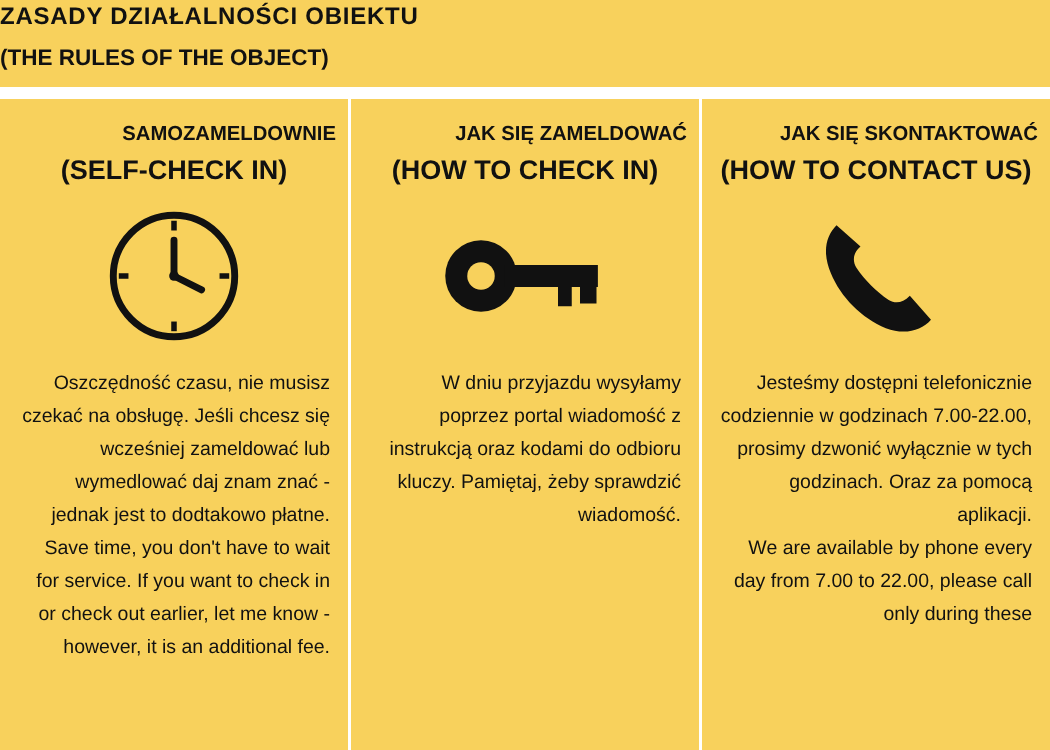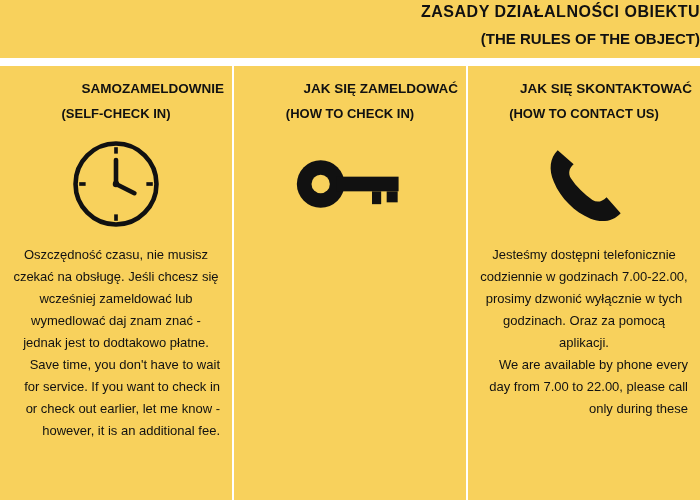--- a/index.html
+++ b/index.html
@@ -18,21 +18,21 @@
     width: 700px;
     height: 500px;
     background: #ffffff;
   }
   
   .header {
     background: #f8d15c;
     width: 700px;
     padding-top: 0px;
     padding-bottom: 8px;
-    text-align: right;
+    text-align: left;
     box-sizing: border-box;
   }
   .header-line1 {
     font-size: 16px;
     font-weight: bold;
     color: #111111;
     letter-spacing: 0.5px;
     line-height: 20px;
     padding-top: 2px;
   }
@@ -70,21 +70,21 @@
   }
   .col-title {
     font-size: 13.5px;
     font-weight: bold;
     color: #111111;
     line-height: 17px;
     margin-top: 4px;
     text-align: right;
   }
   .col-subtitle {
-    font-size: 13px;
+    font-size: 18px;
     font-weight: bold;
     color: #111111;
     line-height: 17px;
     margin-top: 8px;
   }
   .icon-wrap {
     height: 112px;
     display: flex;
     align-items: center;
     justify-content: center;
@@ -92,20 +92,21 @@
   }
   .body-text {
     font-size: 13px;
     color: #111111;
     line-height: 22px;
     margin: 0;
     padding: 0 4px;
   }
   .body-text.pl {
     margin-top: 4px;
+    text-align: right;
   }
   .body-text.en {
     margin-top: 0px;
     text-align: right;
   }
 </style>
 </head>
 <body>
 
 <div class="page">
@@ -145,20 +146,21 @@
       <div class="col-subtitle">(HOW TO CHECK IN)</div>
       <div class="icon-wrap">
         <svg width="110" height="66" viewBox="0 0 120 60" aria-hidden="true">
           <circle cx="28" cy="30" r="26" fill="#111111"></circle>
           <circle cx="28" cy="30" r="10" fill="#f8d15c"></circle>
           <rect x="45" y="22" width="68" height="16" fill="#111111"></rect>
           <polygon points="84,38 94,38 94,52 84,52" fill="#111111"></polygon>
           <polygon points="100,38 112,38 112,50 100,50" fill="#111111"></polygon>
         </svg>
       </div>
+      <p class="body-text pl">W dniu przyjazdu wysyłamy poprzez portal wiadomość z instrukcją oraz kodami do odbioru kluczy. Pamiętaj, żeby sprawdzić wiadomość.</p>
     </div>
 
     <div class="col-sep"></div>
 
     <div class="col">
       <div class="col-title">JAK SIĘ SKONTAKTOWAĆ</div>
       <div class="col-subtitle">(HOW TO CONTACT US)</div>
       <div class="icon-wrap">
         <svg width="94" height="94" viewBox="0 0 100 100" aria-hidden="true">
           <path d="M22 14 C14 22 12 34 18 48 C25 65 40 80 57 87 C70 92 82 89 89 81 L74 64 C69 69 64 70 59 67 C50 61 42 53 36 44 C33 39 34 33 39 29 Z" fill="#111111"></path>

